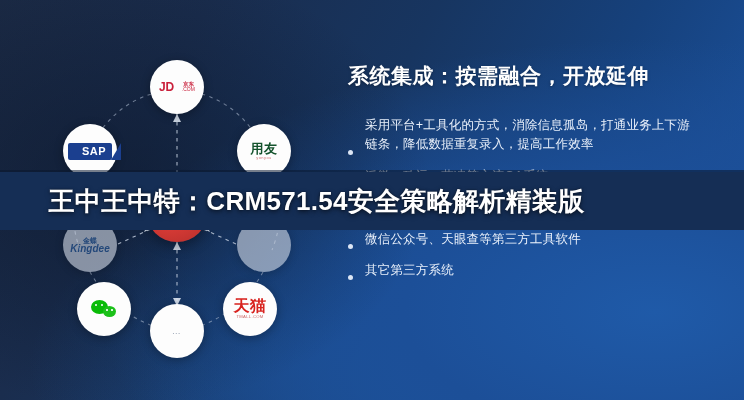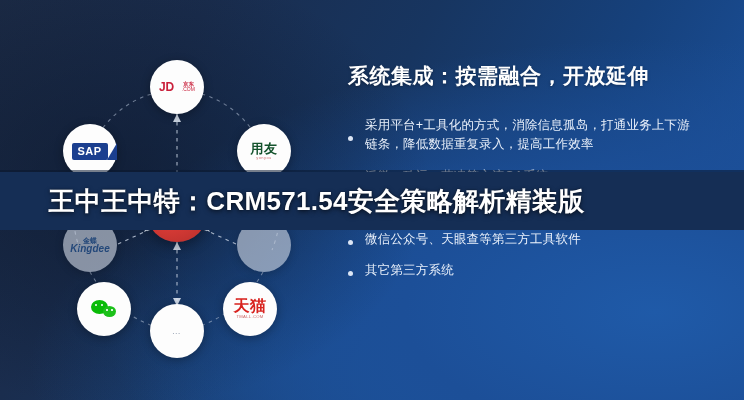--- a/index.html
+++ b/index.html
@@ -35,21 +35,21 @@
   .node.center{
     background:radial-gradient(circle at 38% 32%, #e8504a 0%, #d93b36 45%, #b32e2b 100%);
     box-shadow:0 3px 14px rgba(0,0,0,.40);
   }
 
   
   .lg{ text-align:center; line-height:1; user-select:none; }
 
   .sap-box{
     background:#1b3f8f; color:#fff; font-weight:bold;
-    font-size:11px; letter-spacing:.5px; padding:3px 6px 3px 5px;
+    font-size:11px; letter-spacing:.5px; padding:3px 6px 3px 14px;
     border-radius:2px; position:relative;
   }
   .sap-box::after{
     content:""; position:absolute; right:-9px; top:0; border-style:solid;
     border-width:0 0 17px 10px; border-color:transparent transparent #1b3f8f transparent;
   }
 
   .jd-wrap{ display:flex; align-items:center; gap:8px; }
   .jd-main{ color:#c9203b; font-weight:bold; font-size:12px; letter-spacing:-.3px; }
   .jd-sub{ display:flex; flex-direction:column; line-height:1; }
@@ -76,21 +76,21 @@
 
   .dots{ color:#9aa4b4; font-size:9px; letter-spacing:1.5px; }
 
   
   #content{ position:absolute; left:348px; top:62px; width:376px; }
   #heading{
     color:#ffffff; font-weight:bold; font-size:21px; letter-spacing:.5px;
     white-space:nowrap; text-shadow:0 1px 3px rgba(0,0,0,.35);
   }
   #bullets{ margin-top:26px; }
-  .bullet{ display:flex; align-items:center; margin-bottom:12px; }
+  .bullet{ display:flex; align-items:flex-end; margin-bottom:12px; }
   .bullet .dot{
     width:5px; height:5px; border-radius:50%; background:#dce6f5;
     margin-top:6px; margin-right:12px; flex:0 0 auto;
   }
   .bullet .txt{
     color:#eaf1fb; font-size:12.5px; line-height:1.55; letter-spacing:.2px;
   }
   .bullet.b1 .txt{ max-width:330px; }
 
   

